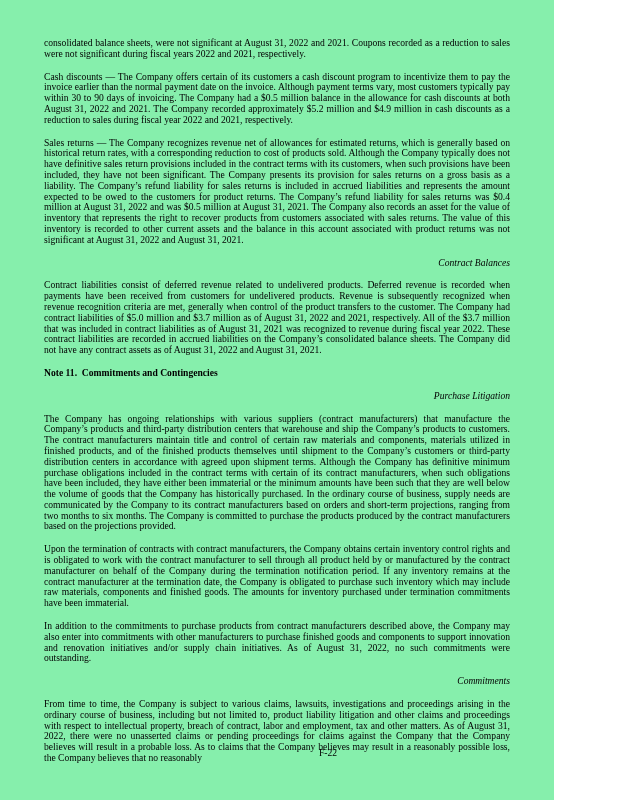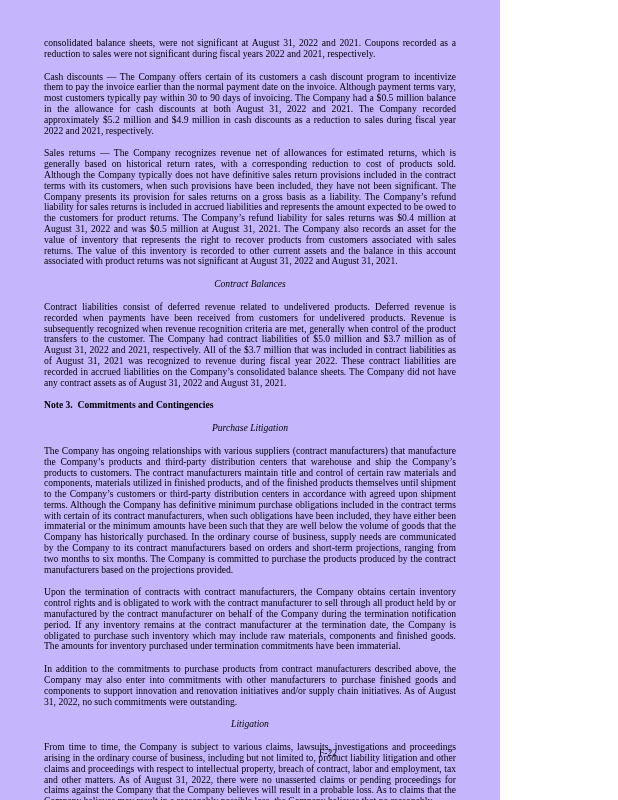--- a/index.html
+++ b/index.html
@@ -2,40 +2,40 @@
 <html><head>
 <meta charset="utf-8">
 <style>
   html, body {
     margin: 0;
     padding: 0;
     background: #ffffff;
   }
   .page {
     position: relative;
-    width: 500px;
+    width: 554px;
     height: 800px;
     box-sizing: border-box;
     padding: 38px 44px 0 44px;
-    background: #c4b5fd;
+    background: #86efac;
     color: #000000;
     font-family: "Liberation Serif", "DejaVu Serif", serif;
     font-size: 9.6px;
     line-height: 10.8px;
     overflow: hidden;
   }
   .para {
     margin: 0 0 12px 0;
     text-align: justify;
     text-justify: inter-word;
   }
   .heading-italic {
     margin: 0 0 12px 0;
     font-style: italic;
-    text-align: center;
+    text-align: right;
   }
   .heading-bold {
     margin: 0 0 12px 0;
     font-weight: bold;
     text-align: left;
     white-space: pre-wrap;
   }
   .footer {
     position: absolute;
     top: 748px;
@@ -53,29 +53,29 @@
   <p class="para">consolidated balance sheets, were not significant at August 31, 2022 and 2021. Coupons recorded as a reduction to sales were not significant during fiscal years 2022 and 2021, respectively.</p>
 
   <p class="para">Cash discounts — The Company offers certain of its customers a cash discount program to incentivize them to pay the invoice earlier than the normal payment date on the invoice. Although payment terms vary, most customers typically pay within 30 to 90 days of invoicing. The Company had a $0.5 million balance in the allowance for cash discounts at both August 31, 2022 and 2021. The Company recorded approximately $5.2 million and $4.9 million in cash discounts as a reduction to sales during fiscal year 2022 and 2021, respectively.</p>
 
   <p class="para">Sales returns — The Company recognizes revenue net of allowances for estimated returns, which is generally based on historical return rates, with a corresponding reduction to cost of products sold. Although the Company typically does not have definitive sales return provisions included in the contract terms with its customers, when such provisions have been included, they have not been significant. The Company presents its provision for sales returns on a gross basis as a liability. The Company’s refund liability for sales returns is included in accrued liabilities and represents the amount expected to be owed to the customers for product returns. The Company’s refund liability for sales returns was $0.4 million at August 31, 2022 and was $0.5 million at August 31, 2021. The Company also records an asset for the value of inventory that represents the right to recover products from customers associated with sales returns. The value of this inventory is recorded to other current assets and the balance in this account associated with product returns was not significant at August 31, 2022 and August 31, 2021.</p>
 
   <p class="heading-italic">Contract Balances</p>
 
   <p class="para">Contract liabilities consist of deferred revenue related to undelivered products. Deferred revenue is recorded when payments have been received from customers for undelivered products. Revenue is subsequently recognized when revenue recognition criteria are met, generally when control of the product transfers to the customer. The Company had contract liabilities of $5.0 million and $3.7 million as of August 31, 2022 and 2021, respectively. All of the $3.7 million that was included in contract liabilities as of August 31, 2021 was recognized to revenue during fiscal year 2022. These contract liabilities are recorded in accrued liabilities on the Company’s consolidated balance sheets. The Company did not have any contract assets as of August 31, 2022 and August 31, 2021.</p>
 
-  <p class="heading-bold">Note 3.  Commitments and Contingencies</p>
+  <p class="heading-bold">Note 11.  Commitments and Contingencies</p>
 
   <p class="heading-italic">Purchase Litigation</p>
 
   <p class="para">The Company has ongoing relationships with various suppliers (contract manufacturers) that manufacture the Company’s products and third-party distribution centers that warehouse and ship the Company’s products to customers. The contract manufacturers maintain title and control of certain raw materials and components, materials utilized in finished products, and of the finished products themselves until shipment to the Company’s customers or third-party distribution centers in accordance with agreed upon shipment terms. Although the Company has definitive minimum purchase obligations included in the contract terms with certain of its contract manufacturers, when such obligations have been included, they have either been immaterial or the minimum amounts have been such that they are well below the volume of goods that the Company has historically purchased. In the ordinary course of business, supply needs are communicated by the Company to its contract manufacturers based on orders and short-term projections, ranging from two months to six months. The Company is committed to purchase the products produced by the contract manufacturers based on the projections provided.</p>
 
   <p class="para">Upon the termination of contracts with contract manufacturers, the Company obtains certain inventory control rights and is obligated to work with the contract manufacturer to sell through all product held by or manufactured by the contract manufacturer on behalf of the Company during the termination notification period. If any inventory remains at the contract manufacturer at the termination date, the Company is obligated to purchase such inventory which may include raw materials, components and finished goods. The amounts for inventory purchased under termination commitments have been immaterial.</p>
 
   <p class="para">In addition to the commitments to purchase products from contract manufacturers described above, the Company may also enter into commitments with other manufacturers to purchase finished goods and components to support innovation and renovation initiatives and/or supply chain initiatives. As of August 31, 2022, no such commitments were outstanding.</p>
 
-  <p class="heading-italic">Litigation</p>
+  <p class="heading-italic">Commitments</p>
 
   <p class="para">From time to time, the Company is subject to various claims, lawsuits, investigations and proceedings arising in the ordinary course of business, including but not limited to, product liability litigation and other claims and proceedings with respect to intellectual property, breach of contract, labor and employment, tax and other matters. As of August 31, 2022, there were no unasserted claims or pending proceedings for claims against the Company that the Company believes will result in a probable loss. As to claims that the Company believes may result in a reasonably possible loss, the Company believes that no reasonably</p>
 
   <div class="footer">F-22</div>
 
 </div>
 
 </body></html>

